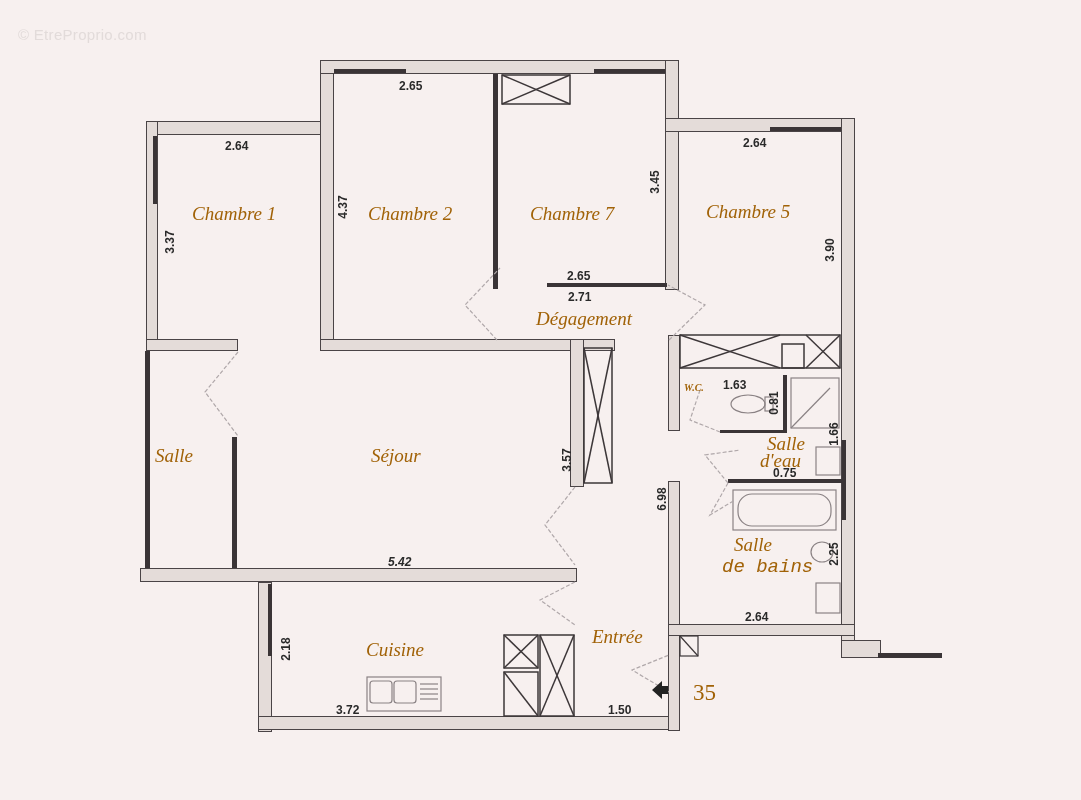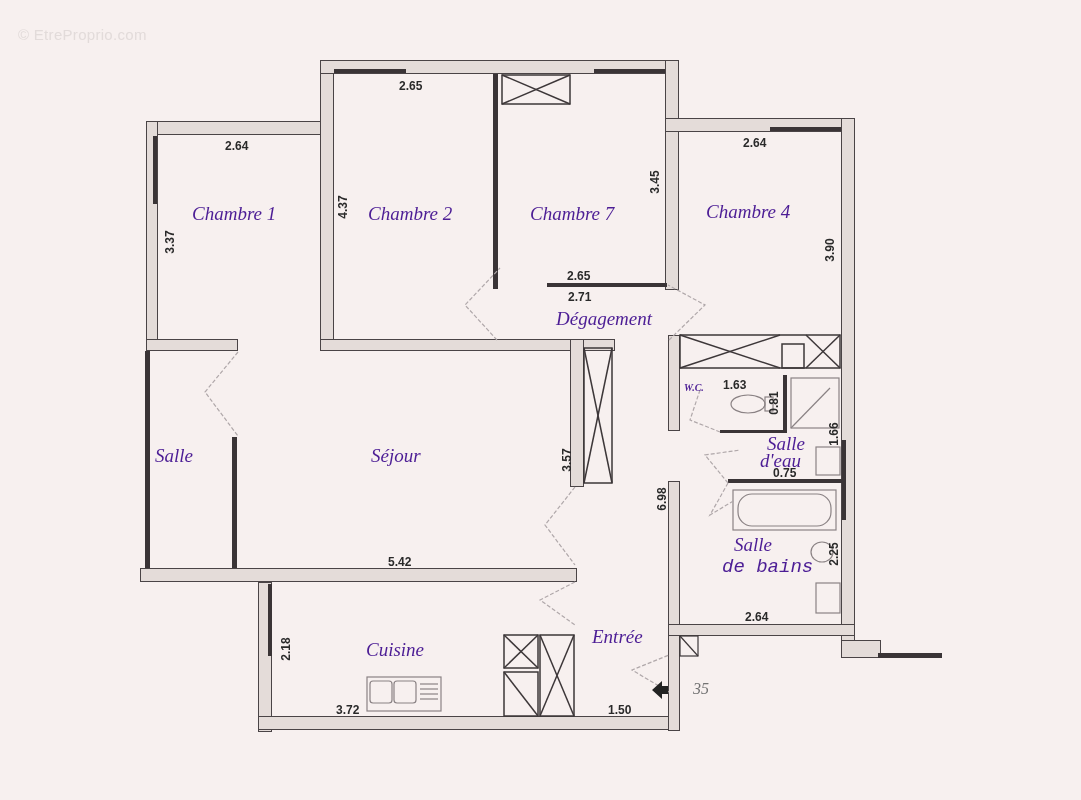--- a/index.html
+++ b/index.html
@@ -1,24 +1,24 @@
 <!DOCTYPE html>
 <html><head>
 <meta charset="utf-8">
 <style>
   html,body{margin:0;padding:0;}
   body{width:1081px;height:800px;background:#f7f0ef;position:relative;overflow:hidden;font-family:"Liberation Sans",sans-serif;}
   .wm{position:absolute;left:18px;top:26px;font-size:15px;color:#e2dbda;letter-spacing:0.3px;}
   .wall{position:absolute;background:#e4dcd9;border:1.5px solid #4a4446;box-sizing:border-box;}
   .win{position:absolute;background:#3a3436;}
   .thin{position:absolute;background:#3a3436;}
-  .room{position:absolute;font-family:"Liberation Serif",serif;font-style:italic;font-size:19px;color:#4c1d95;white-space:nowrap;line-height:1.0;}
+  .room{position:absolute;font-family:"Liberation Serif",serif;font-style:italic;font-size:19px;color:#a16207;white-space:nowrap;line-height:1.0;}
   .dim{position:absolute;font-size:12px;font-weight:bold;color:#2a2a2a;white-space:nowrap;}
   .vdim{position:absolute;font-size:12px;font-weight:bold;color:#2a2a2a;white-space:nowrap;transform:rotate(-90deg);transform-origin:center center;}
-  .num{position:absolute;font-family:"Liberation Serif",serif;font-size:16px;color:#737373;font-style:italic;}
+  .num{position:absolute;font-family:"Liberation Serif",serif;font-size:23px;color:#a16207;}
   svg.ov{position:absolute;left:0;top:0;}
 </style>
 </head>
 <body>
 
 <div class="wm">© EtreProprio.com</div>
 
 <div>
 
   <div class="wall" style="left:146px;top:121px;width:180px;height:14px;"></div>
@@ -136,40 +136,40 @@
     <path d="M728,483 L705,455 L740,450"></path>
     <path d="M728,483 L710,515 L735,500"></path>
   </g>
 
   <polygon points="652,690 662,681 662,686 668,686 668,694 662,694 662,699" fill="#222"></polygon>
 </svg>
 
 <div class="room" style="left:192px;top:204px;">Chambre 1</div>
 <div class="room" style="left:368px;top:204px;">Chambre 2</div>
 <div class="room" style="left:530px;top:204px;">Chambre 7</div>
-<div class="room" style="left:706px;top:202px;">Chambre 4</div>
-<div class="room" style="left:556px;top:309px;text-align:center;">Dégagement</div>
+<div class="room" style="left:706px;top:202px;">Chambre 5</div>
+<div class="room" style="left:536px;top:309px;text-align:center;">Dégagement</div>
 <div class="room" style="left:155px;top:446px;">Salle</div>
 <div class="room" style="left:371px;top:446px;">Séjour</div>
 <div class="room" style="left:684px;top:383px;font-size:10px;font-weight:bold;">W.C.</div>
 <div class="room" style="left:767px;top:434px;">Salle</div>
 <div class="room" style="left:760px;top:451px;">d'eau</div>
 <div class="room" style="left:734px;top:535px;">Salle</div>
 <div class="room" style="left:722px;top:558px;font-family:Liberation Mono, monospace;">de bains</div>
 <div class="room" style="left:366px;top:640px;">Cuisine</div>
 <div class="room" style="left:592px;top:627px;">Entrée</div>
 
 <div class="dim" style="left:225px;top:139px;">2.64</div>
 <div class="dim" style="left:399px;top:79px;">2.65</div>
 <div class="dim" style="left:743px;top:136px;">2.64</div>
 <div class="dim" style="left:567px;top:269px;">2.65</div>
 <div class="dim" style="left:568px;top:290px;">2.71</div>
 <div class="dim" style="left:723px;top:378px;">1.63</div>
 <div class="dim" style="left:773px;top:466px;">0.75</div>
-<div class="dim" style="left:388px;top:555px;">5.42</div>
+<div class="dim" style="left:388px;top:555px;font-style:italic;">5.42</div>
 <div class="dim" style="left:745px;top:610px;">2.64</div>
 <div class="dim" style="left:336px;top:703px;">3.72</div>
 <div class="dim" style="left:608px;top:703px;">1.50</div>
 
 <div class="vdim" style="left:158px;top:235px;">3.37</div>
 <div class="vdim" style="left:331px;top:200px;">4.37</div>
 <div class="vdim" style="left:643px;top:175px;">3.45</div>
 <div class="vdim" style="left:818px;top:243px;">3.90</div>
 <div class="vdim" style="left:762px;top:396px;">0.81</div>
 <div class="vdim" style="left:822px;top:427px;">1.66</div>

